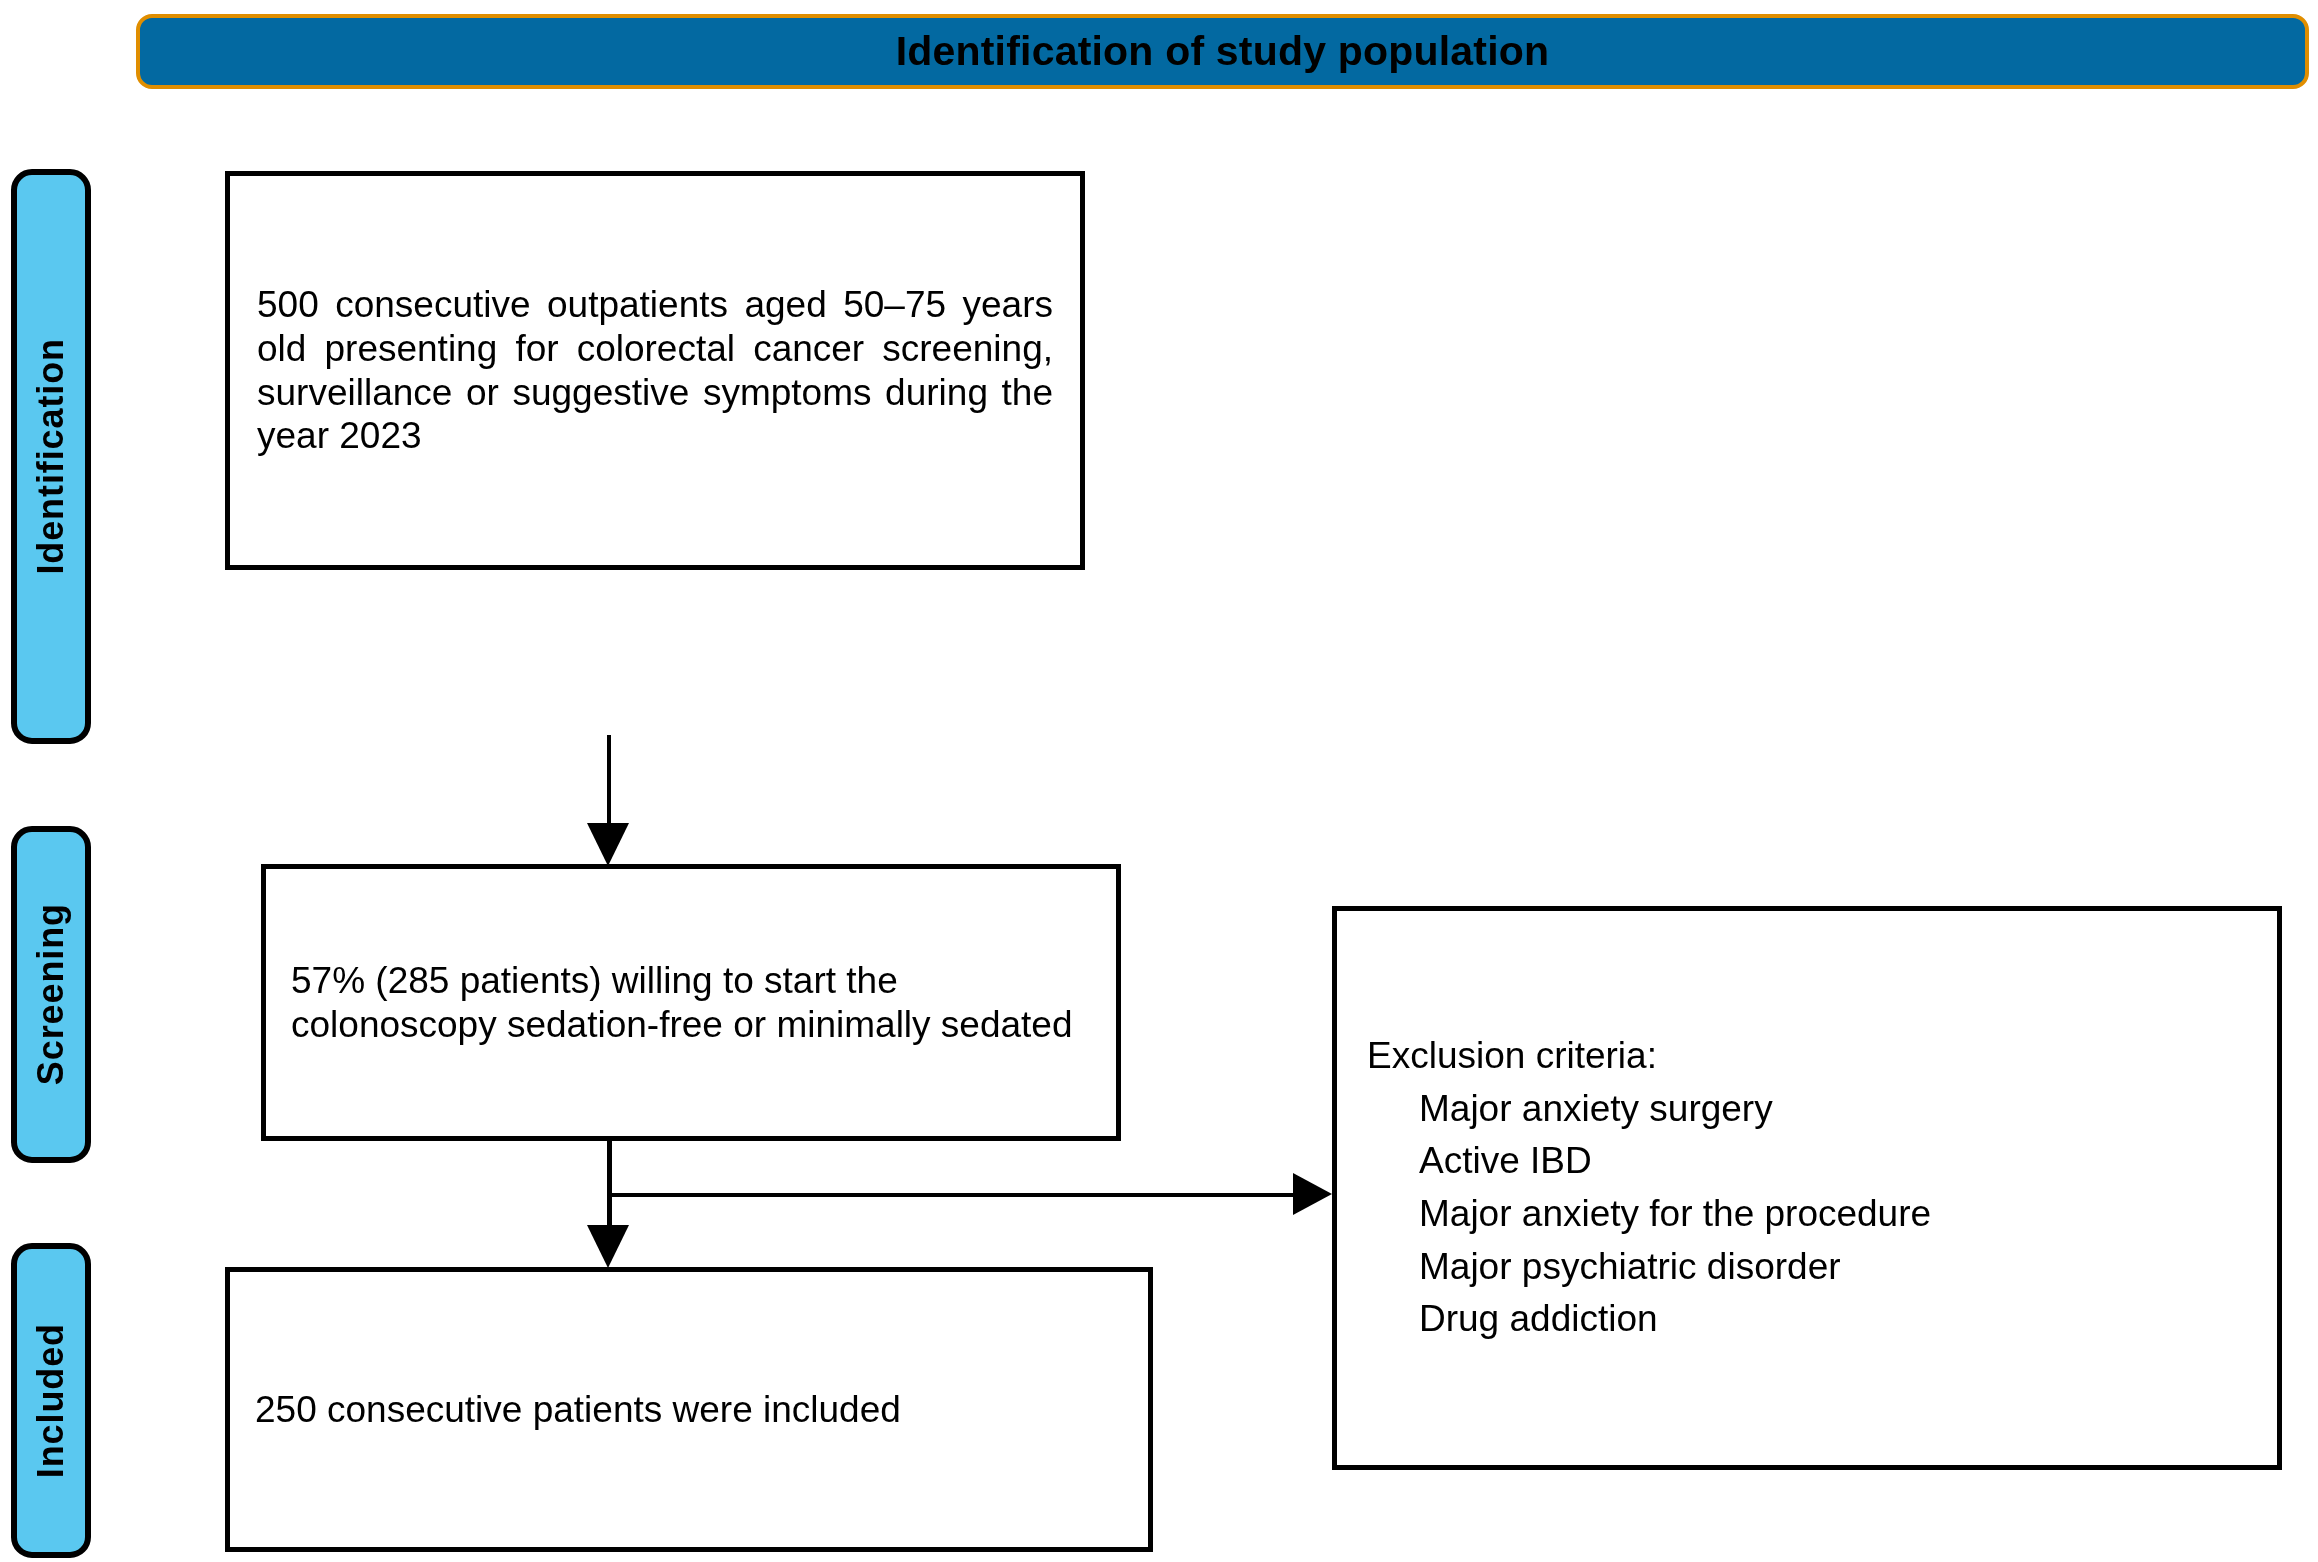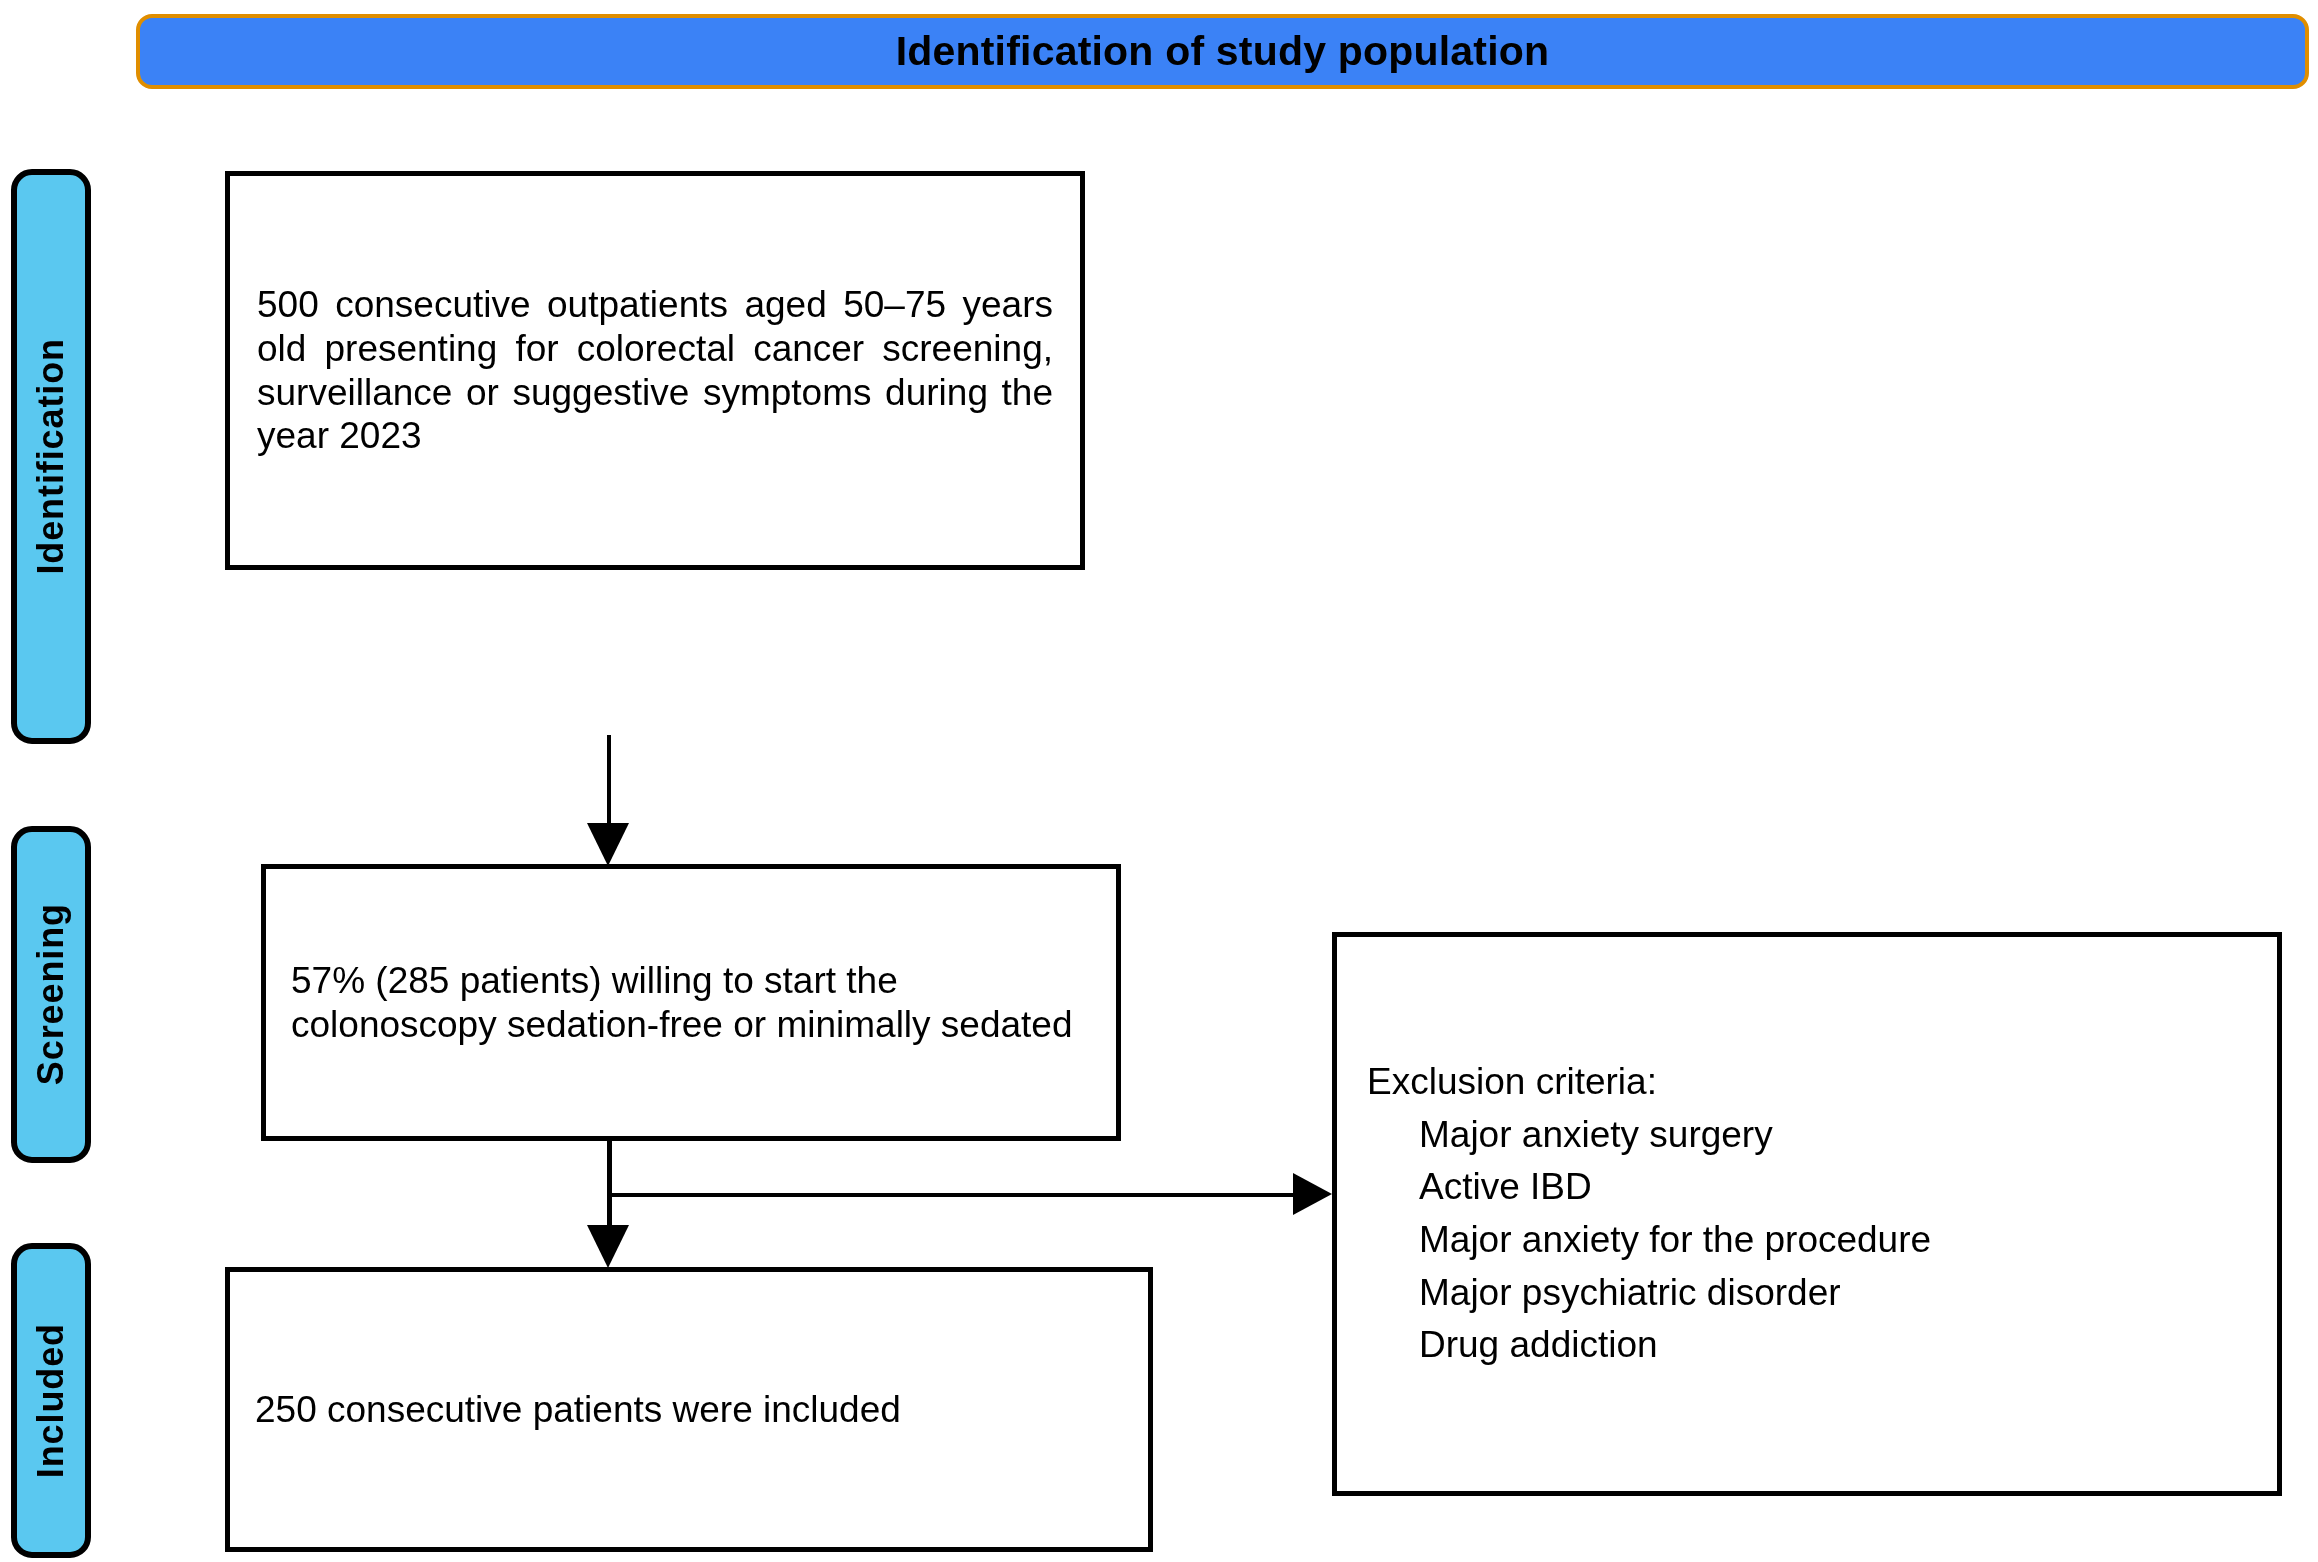--- a/index.html
+++ b/index.html
@@ -18,21 +18,21 @@
     overflow: hidden;
   }
 
   
   .header-banner {
     position: absolute;
     left: 136px;
     top: 14px;
     width: 2173px;
     height: 75px;
-    background: #3b82f6;
+    background: #0369a1;
     border: 4.4px solid #E08E00;
     border-radius: 16px;
     box-sizing: border-box;
     display: flex;
     align-items: center;
     justify-content: center;
   }
   .header-title {
     font-size: 41px;
     font-weight: bold;
@@ -97,21 +97,20 @@
     position: absolute;
     left: 1332px;
     top: 906px;
     width: 950px;
     height: 564px;
     background: #ffffff;
     border: 5.3px solid #000000;
     box-sizing: border-box;
     display: flex;
     align-items: center;
-    margin-top: 26px;
   }
   .exclusion-inner {
     width: 100%;
     padding: 0 30px;
     box-sizing: border-box;
     font-size: 37px;
     line-height: 1.42;
     color: #000000;
   }
   .exclusion-heading { text-align: left; }

